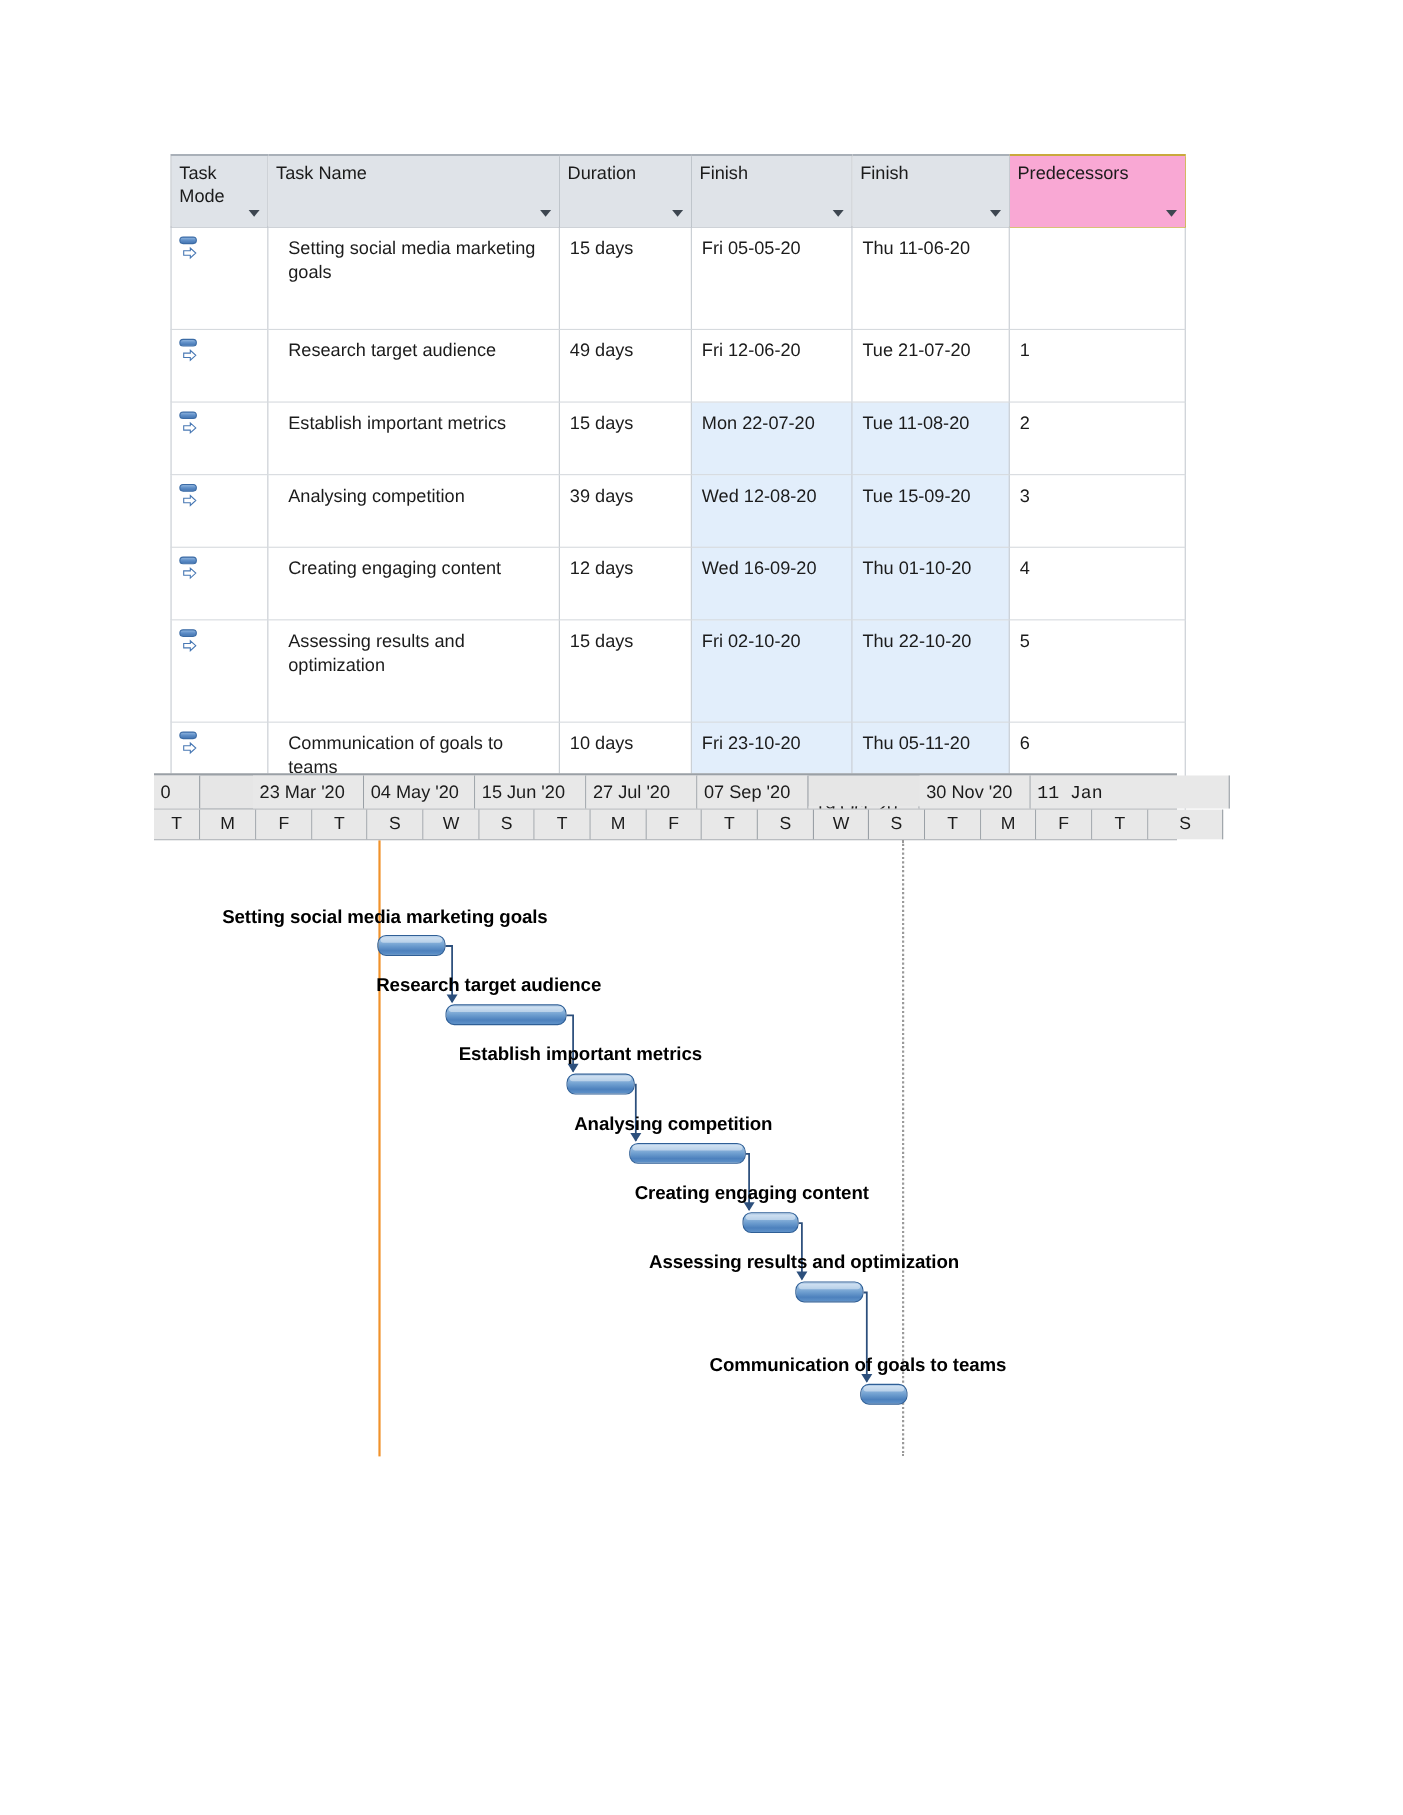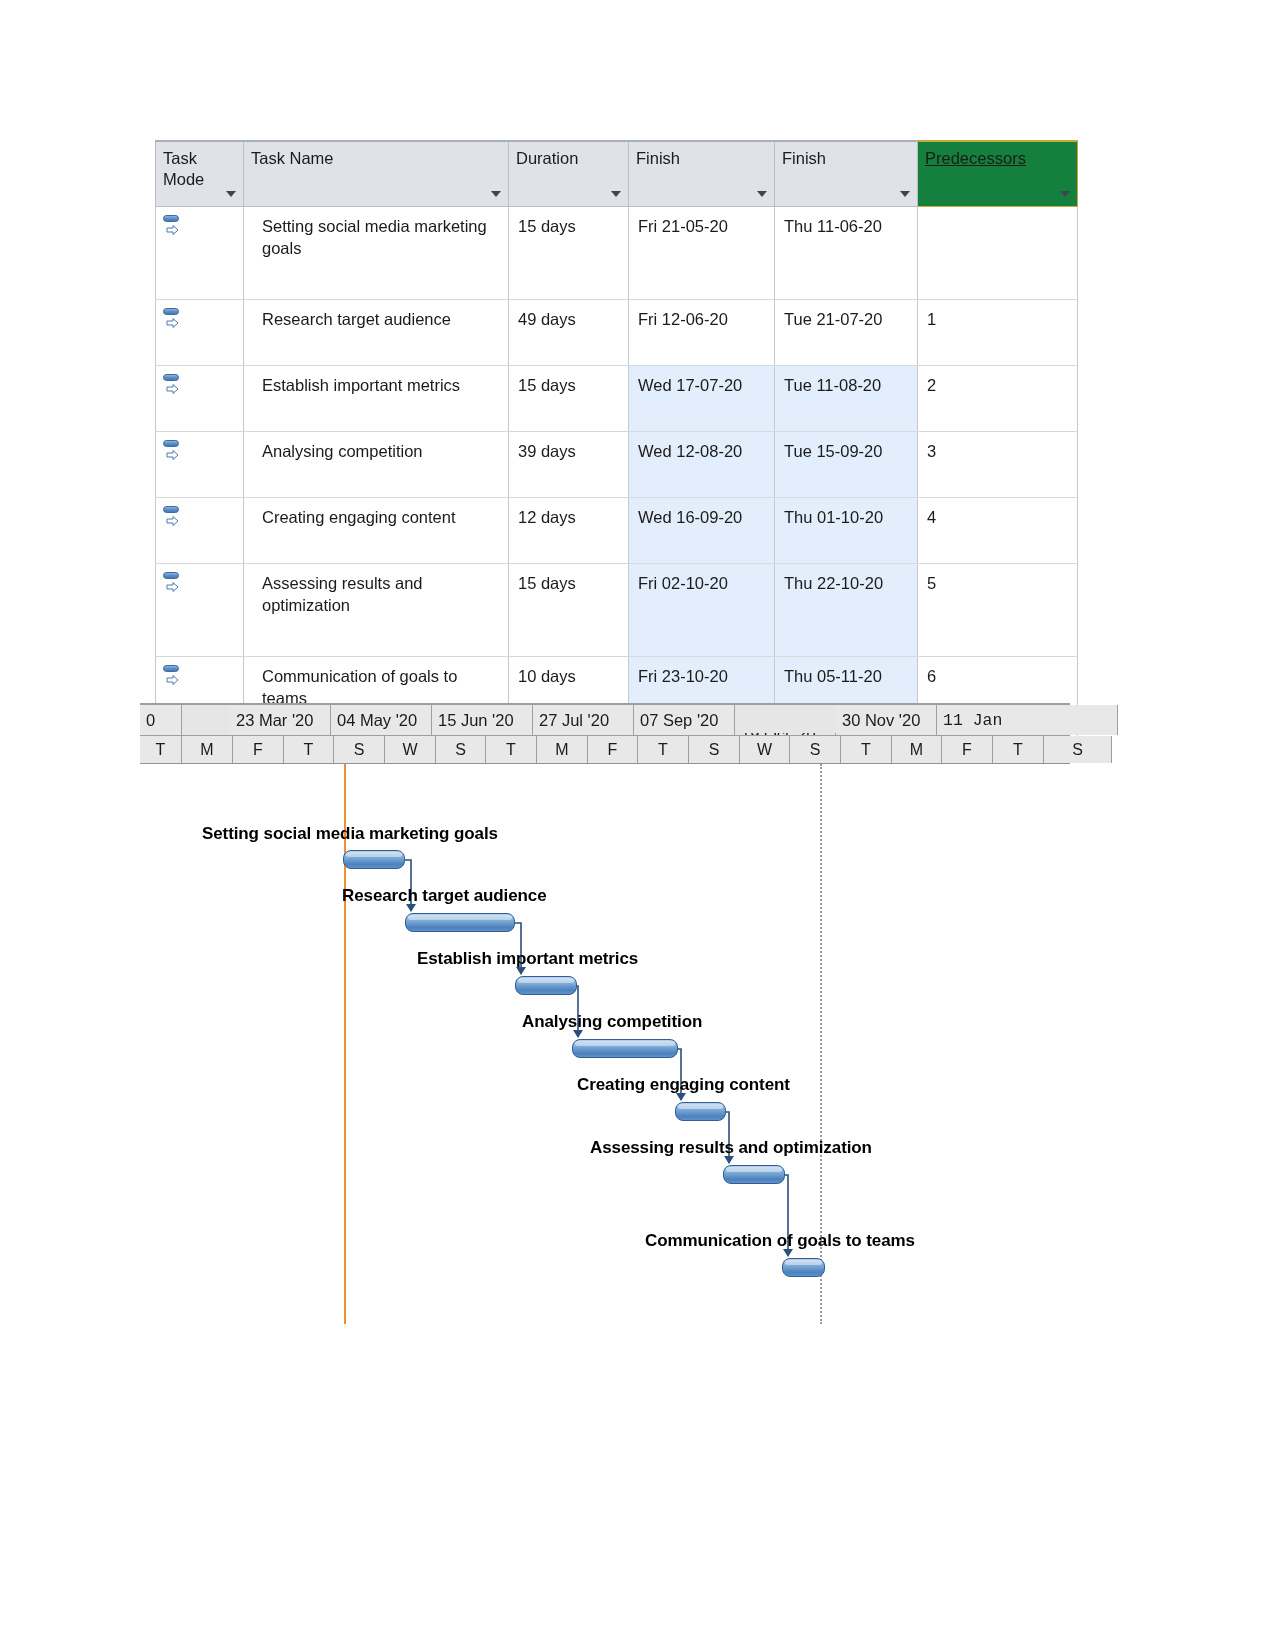--- a/index.html
+++ b/index.html
@@ -44,23 +44,22 @@
     vertical-align: top;
     padding: 6px 7px 0 7px;
     text-align: left;
     font-weight: normal;
     font-size: 16.5px;
     color: #1b1b1b;
     position: relative;
     line-height: 1.25;
   }
   table.msp-grid thead th.pred-head {
-    background: #15803d;
+    background: #f9a8d4;
     border-color: #c9a93c;
-    text-decoration: underline;
   }
   .hdr-arrow {
     position: absolute;
     right: 7px;
     bottom: 9px;
     width: 0; height: 0;
     border-left: 5px solid transparent;
     border-right: 5px solid transparent;
     border-top: 6px solid #3d4650;
   }
@@ -254,21 +253,21 @@
           <td class="mode-cell">
             <span class="mode-icon">
               <span class="bar"></span>
               <svg class="arrow" viewBox="0 0 13 12">
                 <path d="M1 4 H7 V1.5 L12 6 L7 10.5 V8 H1 Z" fill="#ffffff" stroke="#4878b4" stroke-width="1"></path>
               </svg>
             </span>
           </td>
           <td class="name-cell">Setting social media marketing goals</td>
           <td>15 days</td>
-          <td>Fri 21-05-20</td>
+          <td>Fri 05-05-20</td>
           <td>Thu 11-06-20</td>
           <td></td>
         </tr>
         <tr>
           <td class="mode-cell">
             <span class="mode-icon">
               <span class="bar"></span>
               <svg class="arrow" viewBox="0 0 13 12">
                 <path d="M1 4 H7 V1.5 L12 6 L7 10.5 V8 H1 Z" fill="#ffffff" stroke="#4878b4" stroke-width="1"></path>
               </svg>
@@ -284,21 +283,21 @@
           <td class="mode-cell">
             <span class="mode-icon">
               <span class="bar"></span>
               <svg class="arrow" viewBox="0 0 13 12">
                 <path d="M1 4 H7 V1.5 L12 6 L7 10.5 V8 H1 Z" fill="#ffffff" stroke="#4878b4" stroke-width="1"></path>
               </svg>
             </span>
           </td>
           <td class="name-cell">Establish important metrics</td>
           <td>15 days</td>
-          <td class="hl">Wed 17-07-20</td>
+          <td class="hl">Mon 22-07-20</td>
           <td class="hl">Tue 11-08-20</td>
           <td>2</td>
         </tr>
         <tr>
           <td class="mode-cell">
             <span class="mode-icon">
               <span class="bar"></span>
               <svg class="arrow" viewBox="0 0 13 12">
                 <path d="M1 4 H7 V1.5 L12 6 L7 10.5 V8 H1 Z" fill="#ffffff" stroke="#4878b4" stroke-width="1"></path>
               </svg>

